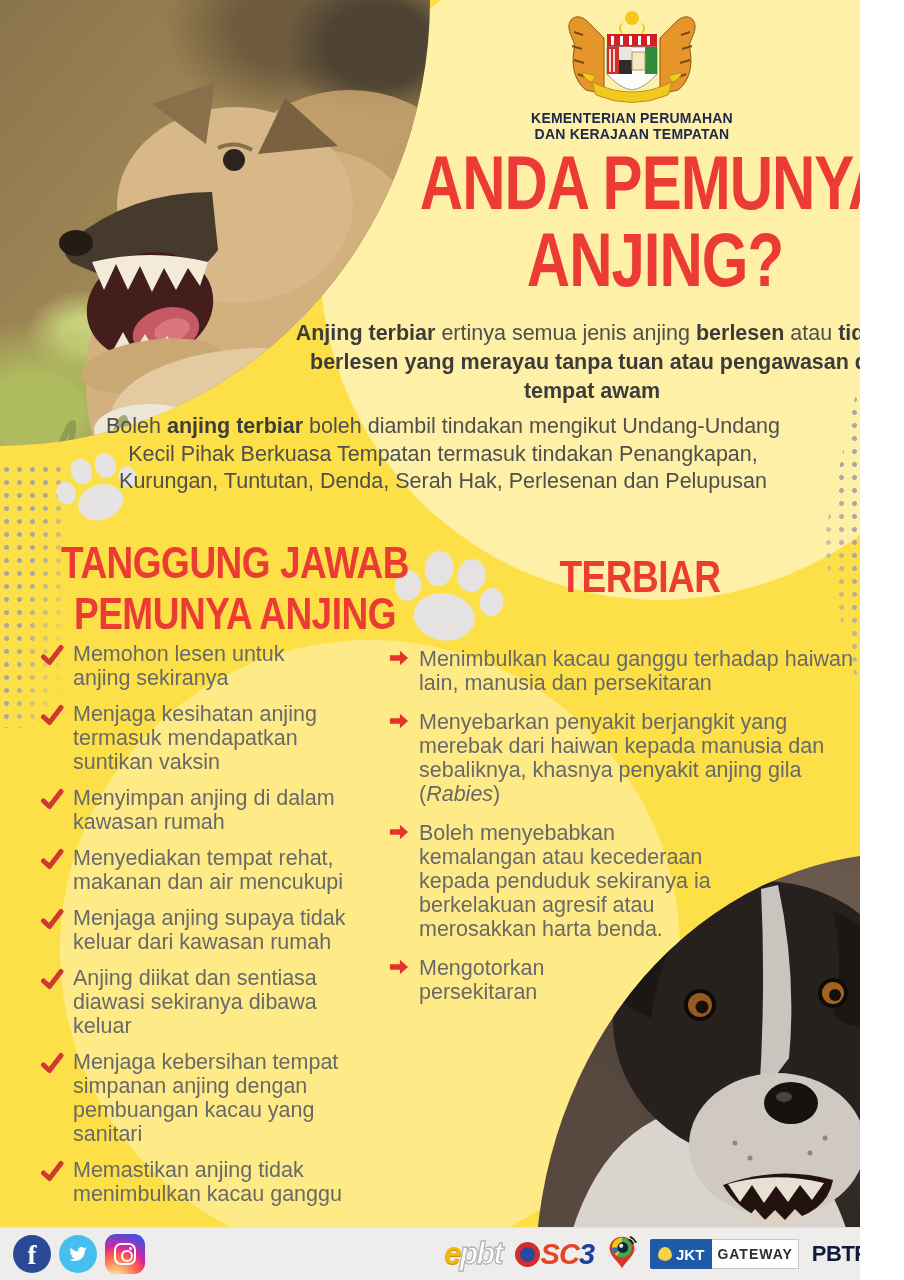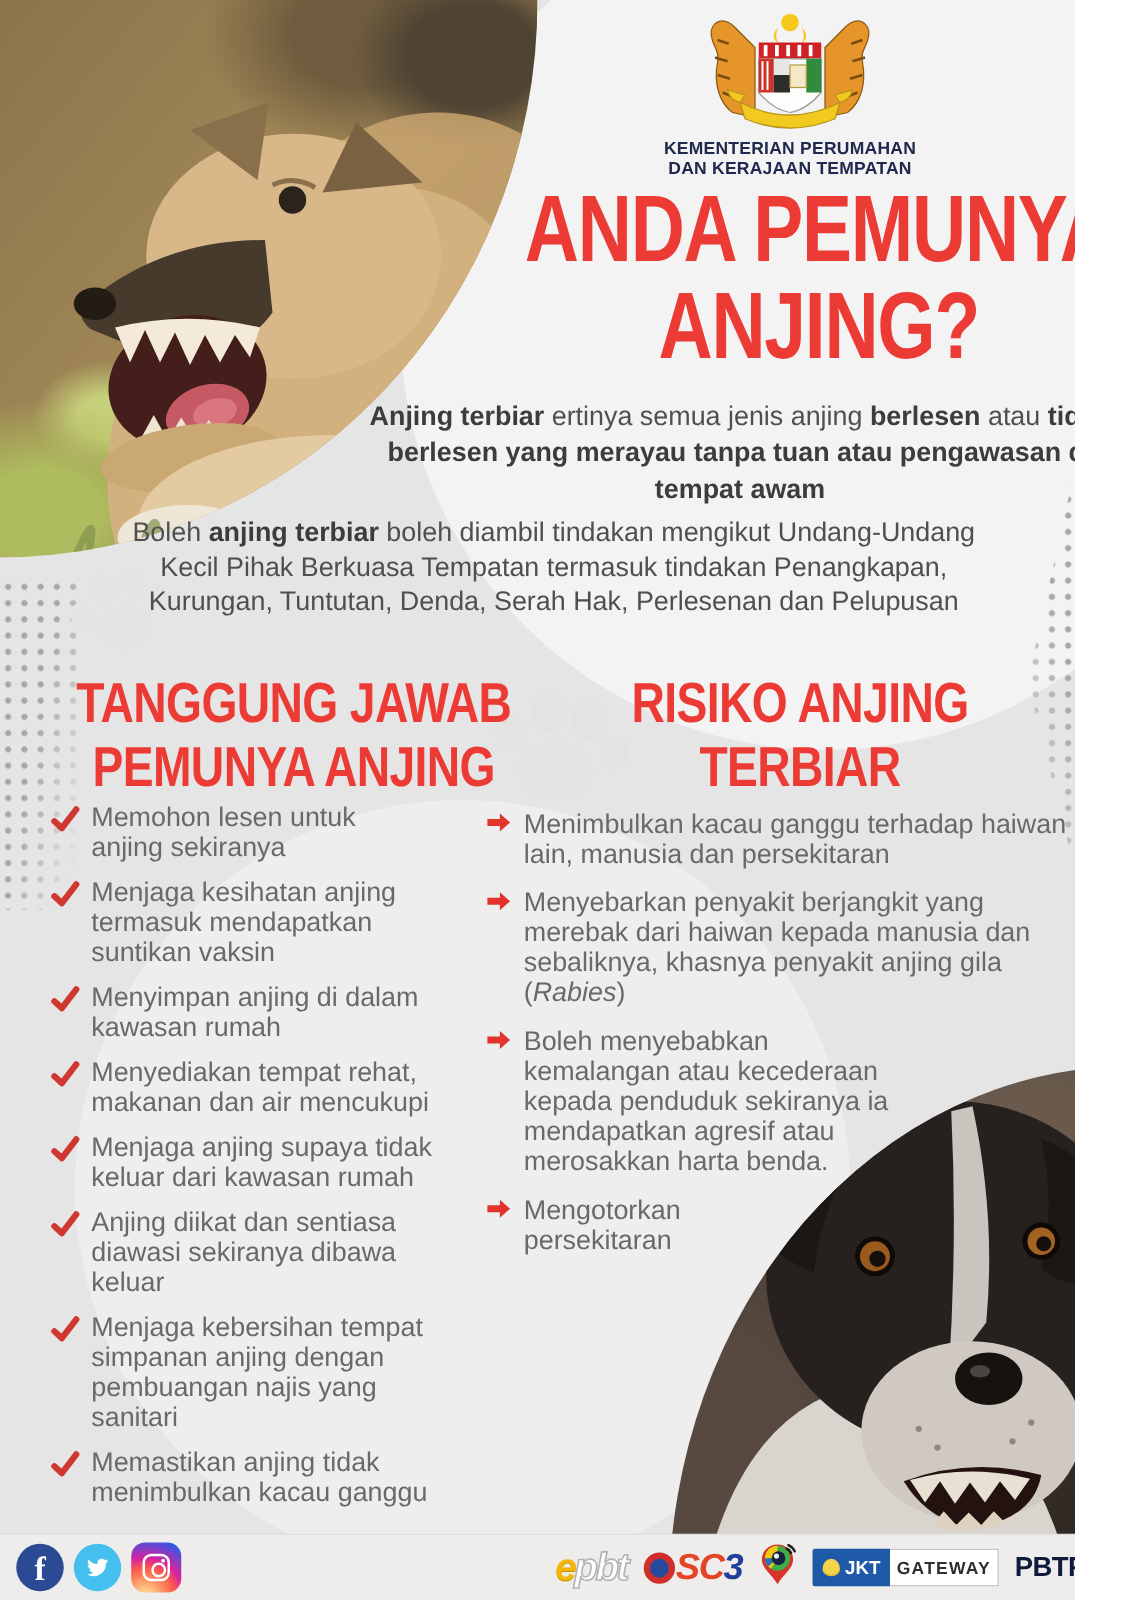--- a/index.html
+++ b/index.html
@@ -1,17 +1,17 @@
 <!DOCTYPE html>
 <html><head>
 <meta charset="utf-8">
 <style>
   html,body{margin:0;padding:0;background:#ffffff;}
   #poster{
-    position:relative;width:860px;height:1280px;background:#e5e5e5;
+    position:relative;width:860px;height:1280px;background:#fde047;
     overflow:hidden;font-family:"Liberation Sans",sans-serif;
   }
   #poster *{box-sizing:border-box;}
   .abs{position:absolute;}
 
   
   .soft-circle{position:absolute;border-radius:50%;background:rgba(255,255,255,.52);}
   .soft-circle.c1{left:320px;top:-80px;width:680px;height:680px;}
   .soft-circle.c2{left:60px;top:640px;width:620px;height:620px;background:rgba(255,255,255,.35);}
 
@@ -250,21 +250,20 @@
 
   <div class="abs intro intro1"><span class="b">Anjing terbiar</span><span> ertinya semua jenis anjing </span><span class="b">berlesen</span><span> atau </span><span class="b">tidak berlesen yang merayau tanpa tuan atau pengawasan di tempat awam</span></div>
   <div class="abs intro intro2"><span>Boleh </span><span class="b">anjing terbiar</span><span> boleh diambil tindakan mengikut Undang-Undang Kecil Pihak Berkuasa Tempatan termasuk tindakan Penangkapan, Kurungan, Tuntutan, Denda, Serah Hak, Perlesenan dan Pelupusan</span></div>
 
   <div class="abs col-heading heading-left">
     <div><span class="h-line">TANGGUNG JAWAB</span></div>
     <div class="h2"><span class="h-line">PEMUNYA ANJING</span></div>
   </div>
 
   <div class="abs col-heading heading-right">
-    <div><span class="h-line">RISIKO ANJING</span></div>
     <div class="h2"><span class="h-line">TERBIAR</span></div>
   </div>
 
   <div class="abs check-list">
 
       <div class="list-item">
         <span class="li-icon">
           <svg viewBox="0 0 24 24" width="24" height="24">
             <path d="M3.5 14 L9.5 19.5 L21 4.5" fill="none" stroke="#cf3830" stroke-width="5" stroke-linecap="round" stroke-linejoin="round"></path>
           </svg>
@@ -316,21 +315,21 @@
         </span>
         <span class="li-text" style="max-width: 285px;">Anjing diikat dan sentiasa diawasi sekiranya dibawa keluar</span>
       </div>
 
       <div class="list-item">
         <span class="li-icon">
           <svg viewBox="0 0 24 24" width="24" height="24">
             <path d="M3.5 14 L9.5 19.5 L21 4.5" fill="none" stroke="#cf3830" stroke-width="5" stroke-linecap="round" stroke-linejoin="round"></path>
           </svg>
         </span>
-        <span class="li-text" style="max-width: 280px;">Menjaga kebersihan tempat simpanan anjing dengan pembuangan najis yang sanitari</span>
+        <span class="li-text" style="max-width: 280px;">Menjaga kebersihan tempat simpanan anjing dengan pembuangan kacau yang sanitari</span>
       </div>
 
       <div class="list-item">
         <span class="li-icon">
           <svg viewBox="0 0 24 24" width="24" height="24">
             <path d="M3.5 14 L9.5 19.5 L21 4.5" fill="none" stroke="#cf3830" stroke-width="5" stroke-linecap="round" stroke-linejoin="round"></path>
           </svg>
         </span>
         <span class="li-text" style="max-width: 280px;">Memastikan anjing tidak menimbulkan kacau ganggu</span>
       </div>
@@ -355,21 +354,21 @@
         </span>
         <span class="li-text" style="max-width: 440px;"><span>Menyebarkan penyakit berjangkit yang merebak dari haiwan kepada manusia dan sebaliknya, khasnya penyakit anjing gila (</span><span class="i">Rabies</span><span>)</span></span>
       </div>
 
       <div class="list-item">
         <span class="li-icon">
           <svg viewBox="0 0 24 22" width="22" height="20">
             <path d="M2 8 h11 V3 l9 8 -9 8 v-5 H2 Z" fill="#e2342b"></path>
           </svg>
         </span>
-        <span class="li-text" style="max-width: 312px;"><span>Boleh menyebabkan kemalangan atau kecederaan kepada penduduk sekiranya ia mendapatkan agresif atau merosakkan harta benda.</span></span>
+        <span class="li-text" style="max-width: 312px;"><span>Boleh menyebabkan kemalangan atau kecederaan kepada penduduk sekiranya ia berkelakuan agresif atau merosakkan harta benda.</span></span>
       </div>
 
       <div class="list-item">
         <span class="li-icon">
           <svg viewBox="0 0 24 22" width="22" height="20">
             <path d="M2 8 h11 V3 l9 8 -9 8 v-5 H2 Z" fill="#e2342b"></path>
           </svg>
         </span>
         <span class="li-text" style="max-width: 165px;"><span>Mengotorkan persekitaran</span></span>
       </div>

